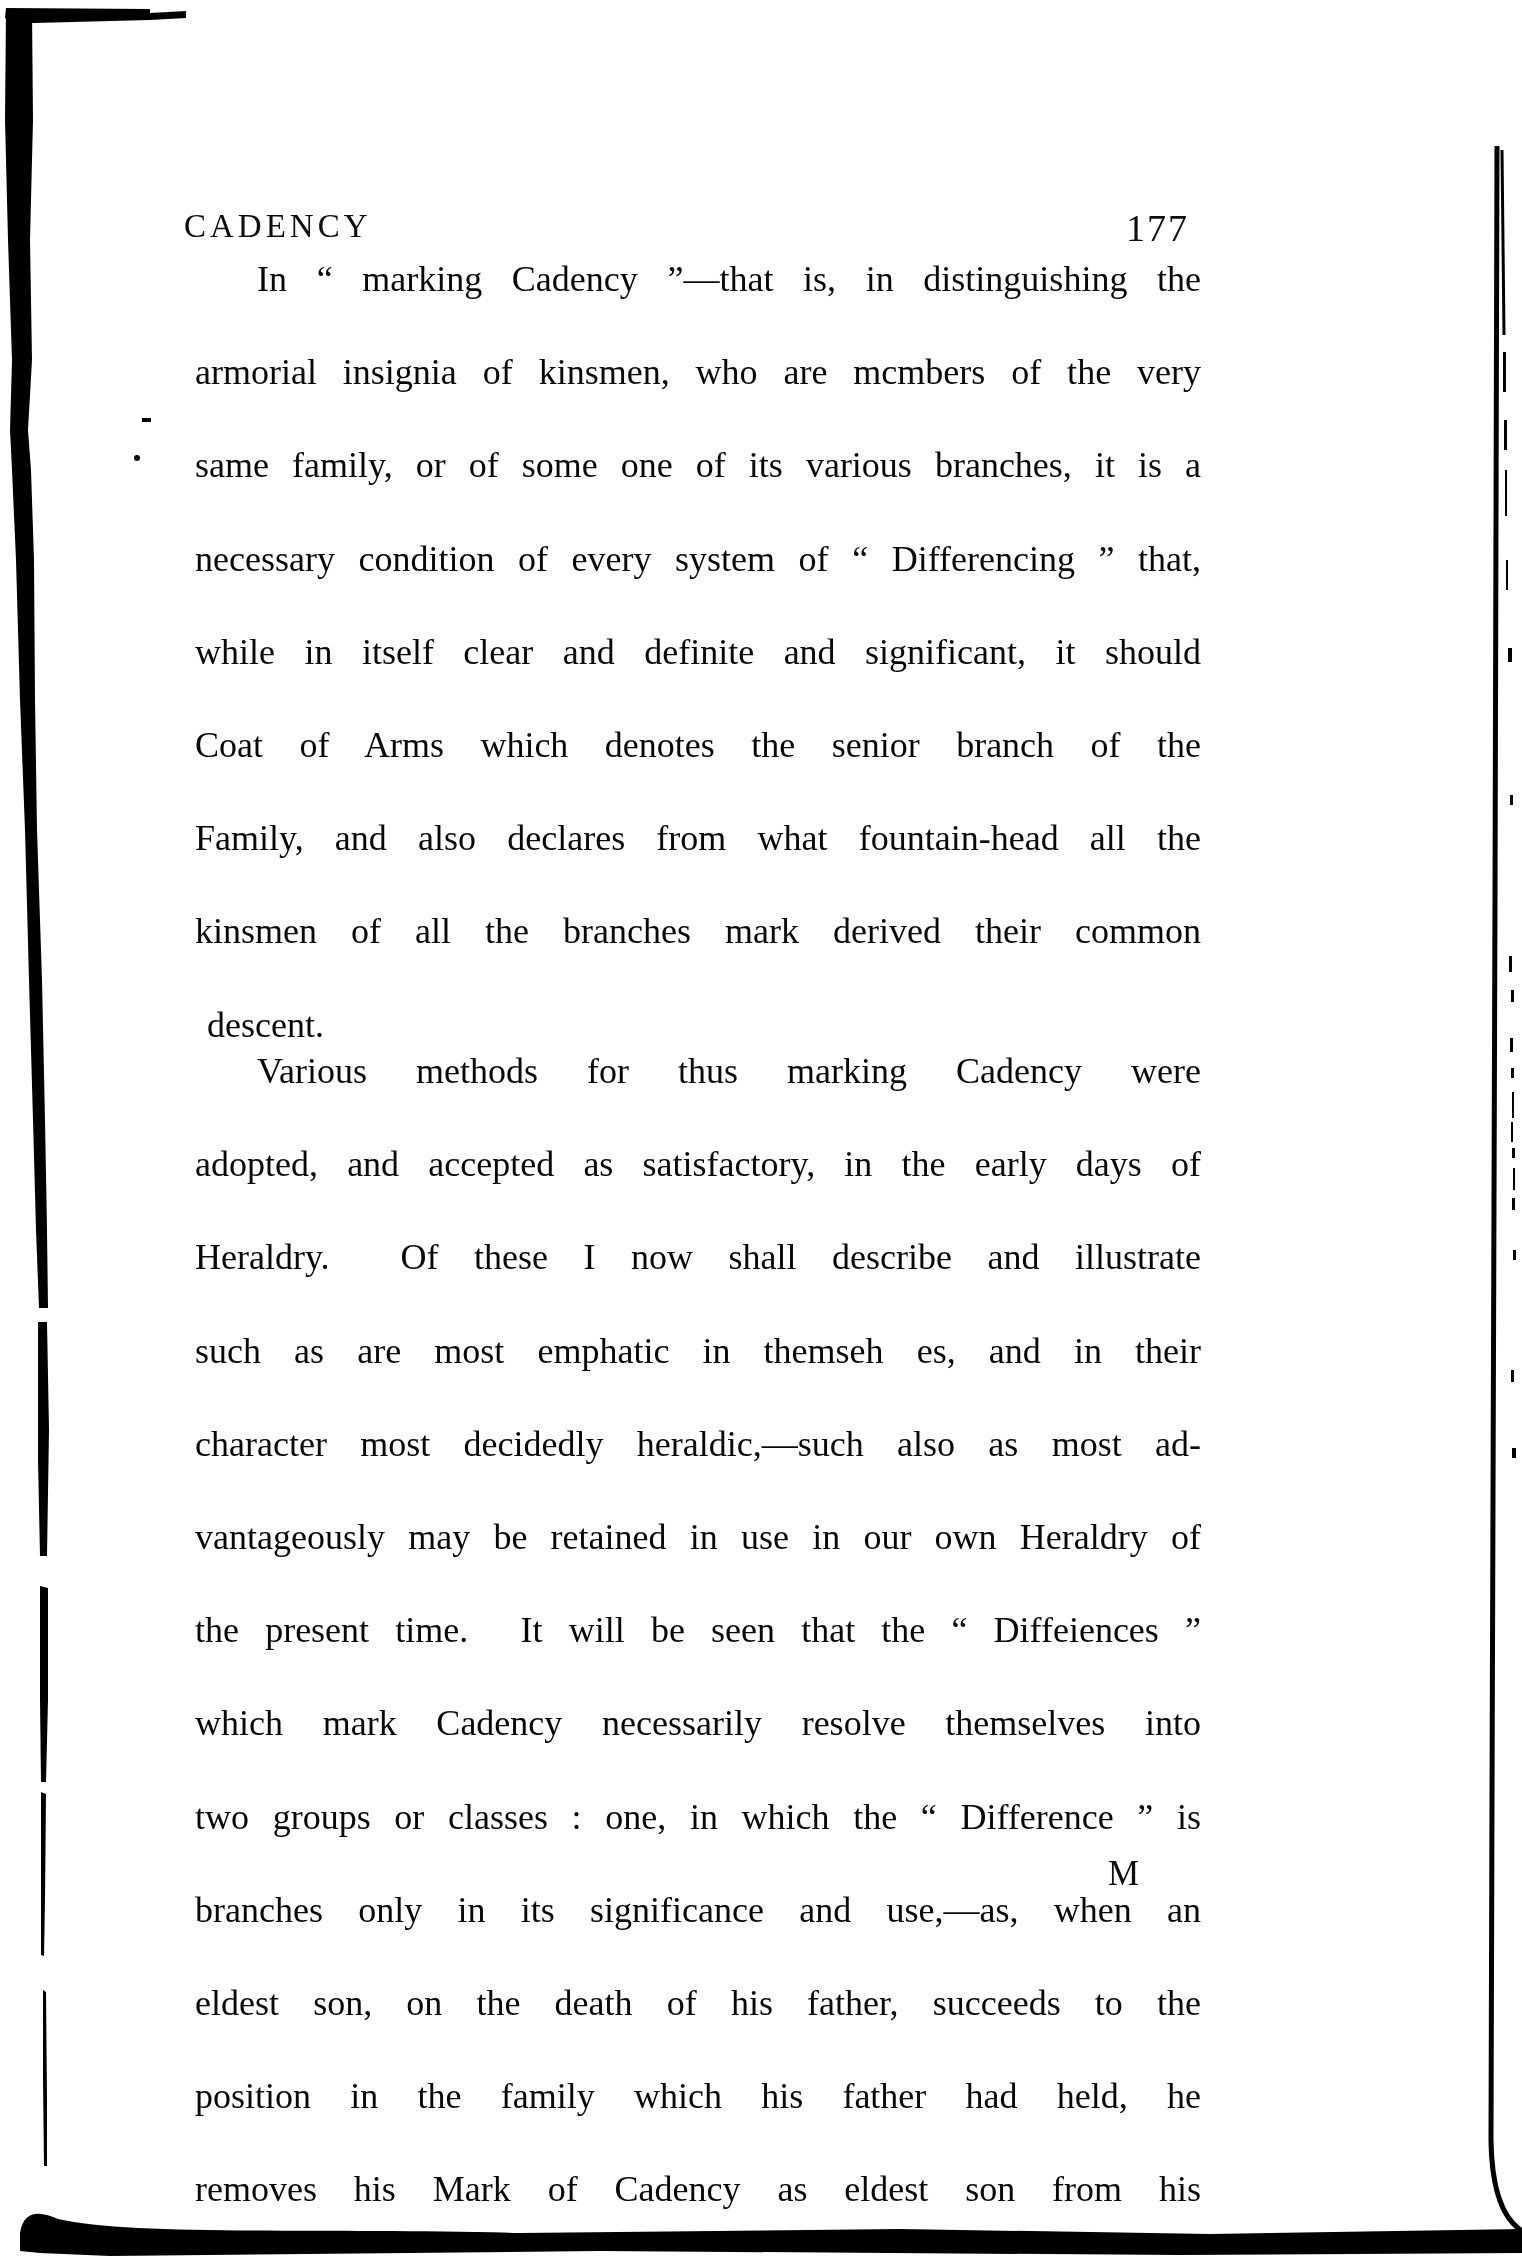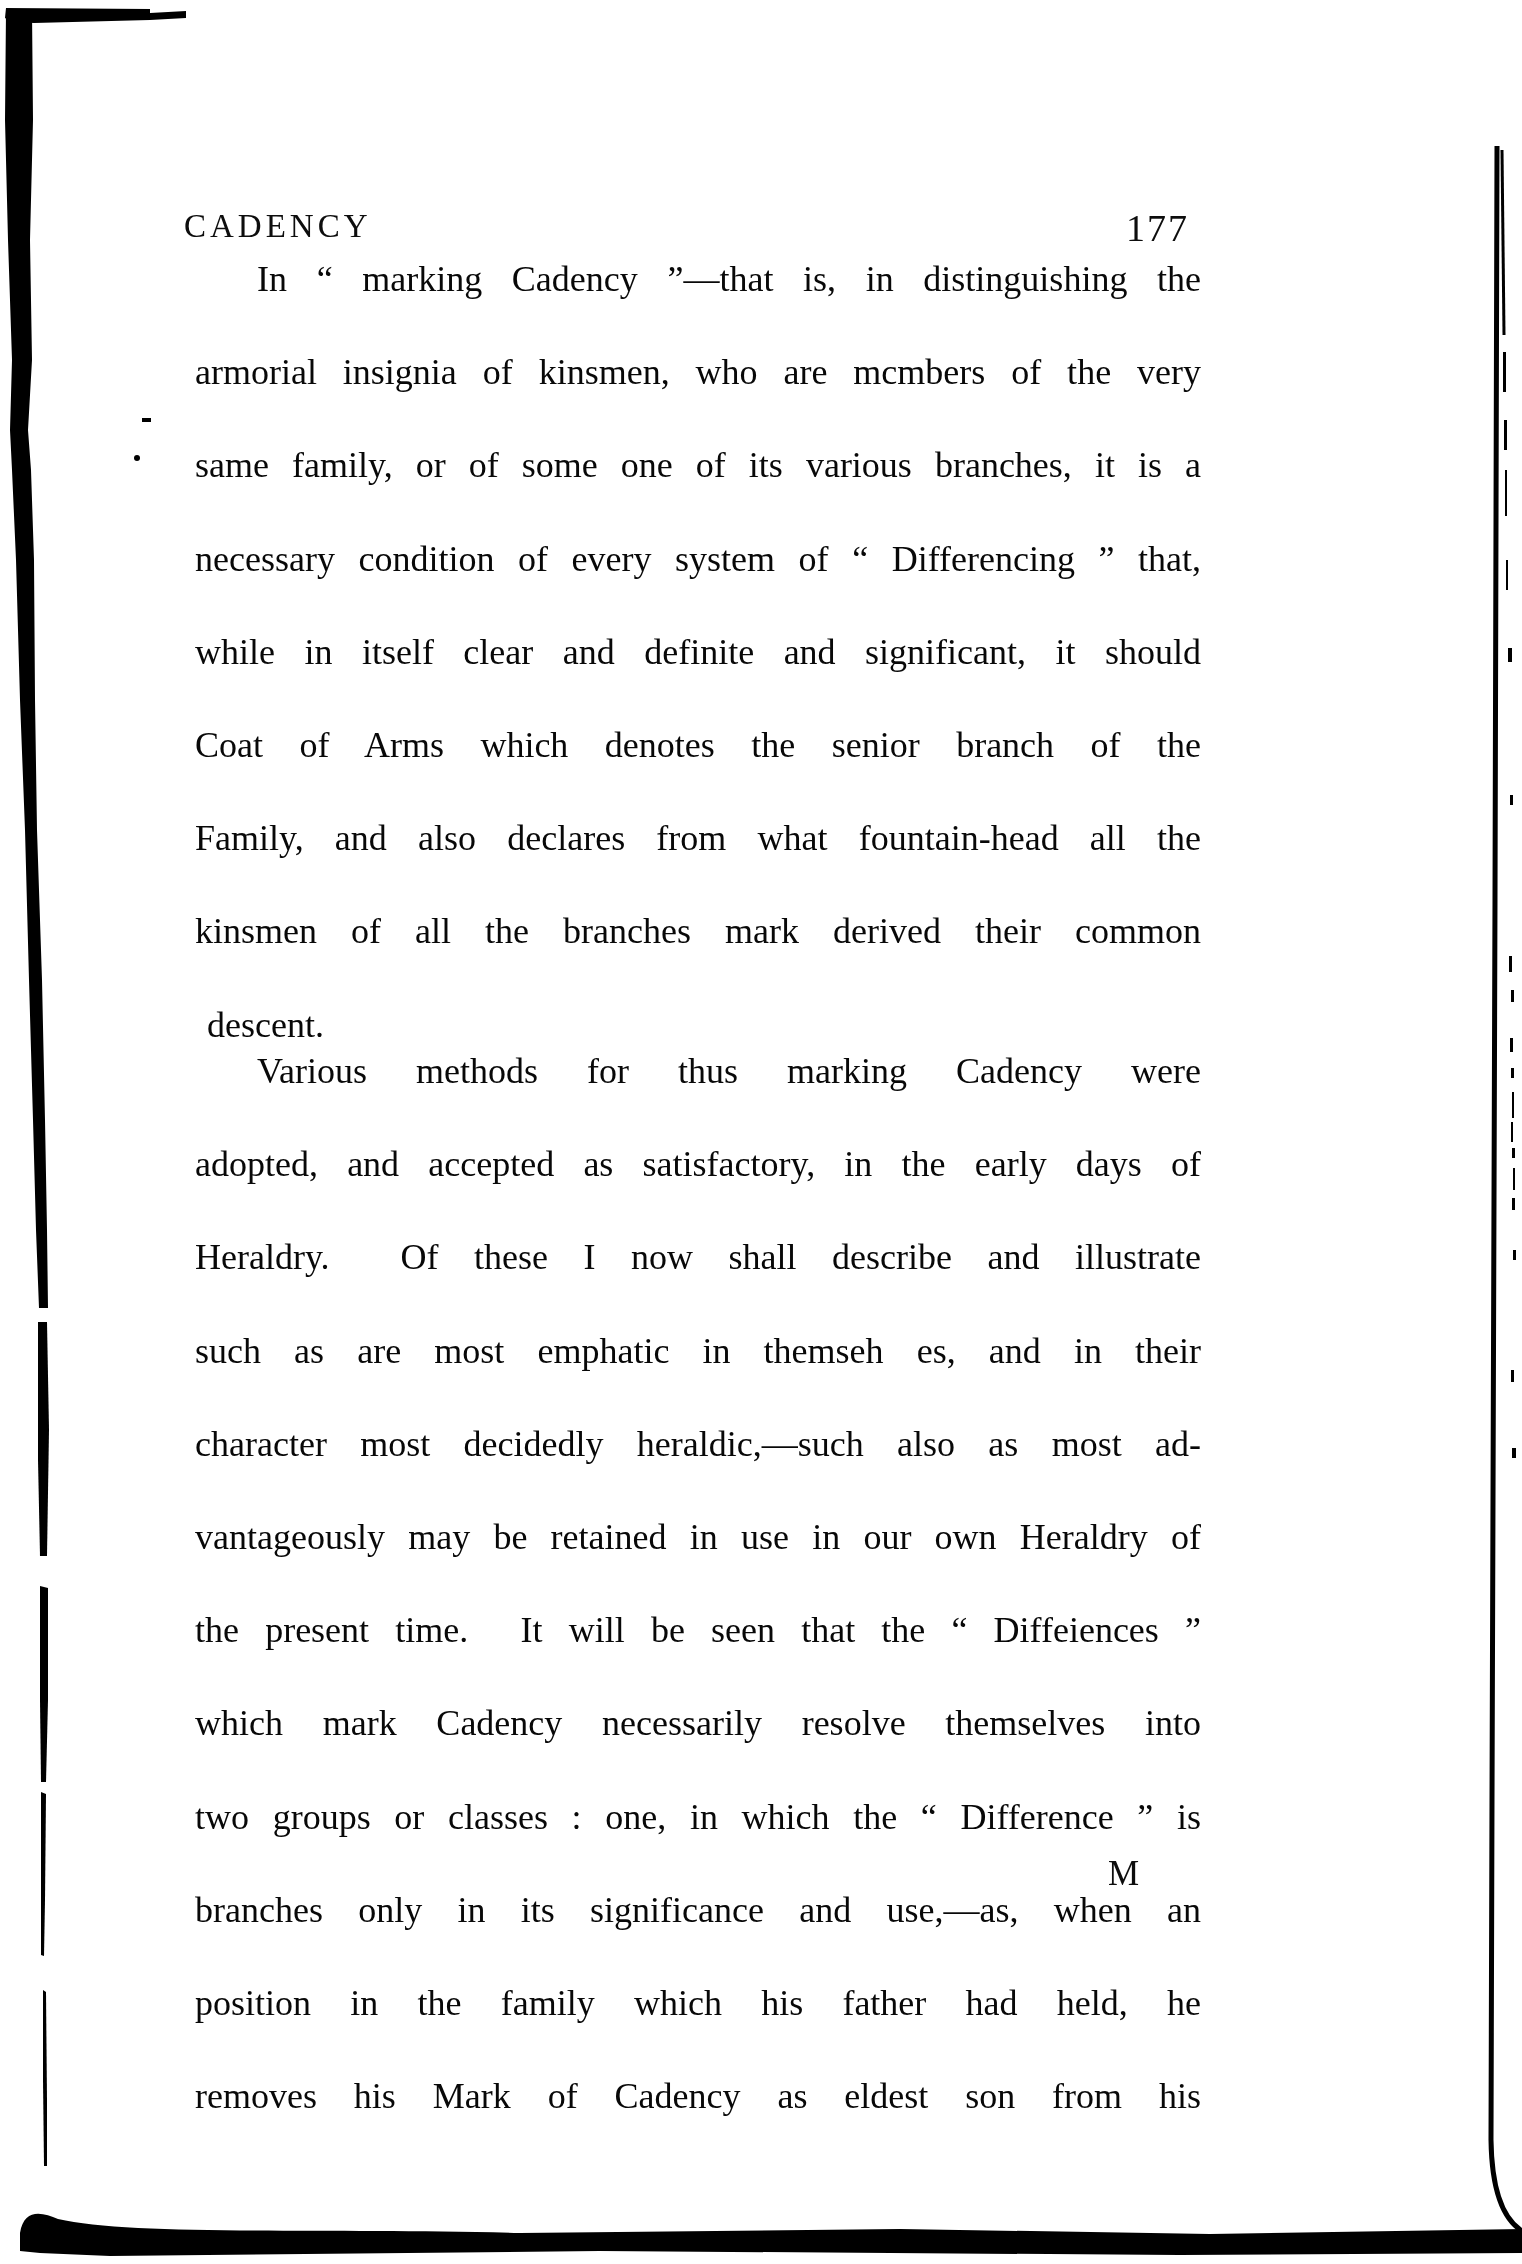--- a/index.html
+++ b/index.html
@@ -60,20 +60,21 @@
       <div class="line indent"><span>Various methods for thus marking Cadency were</span></div>
       <div class="line"><span>adopted, and accepted as satisfactory, in the early days of</span></div>
       <div class="line"><span>Heraldry.&nbsp; Of these I now shall describe and illustrate</span></div>
       <div class="line"><span>such as are most emphatic in themseh es, and in their</span></div>
       <div class="line"><span>character most decidedly heraldic,—such also as most ad-</span></div>
       <div class="line"><span>vantageously may be retained in use in our own Heraldry of</span></div>
       <div class="line"><span>the present time.&nbsp; It will be seen that the “ Diffeiences ”</span></div>
       <div class="line"><span>which mark Cadency necessarily resolve themselves into</span></div>
       <div class="line"><span>two groups or classes : one, in which the “ Difference ” is</span></div>
       <div class="line"><span class="it">branches</span><span> only in its significance and use,—as, when an</span></div>
+      <div class="line"><span>eldest son, on the death of his father, succeeds to the</span></div>
       <div class="line"><span>position in the family which his father had held, he</span></div>
       <div class="line"><span>removes his Mark of Cadency as eldest son from his</span></div>
     </div>
 
   <div class="sig">M</div>
 
   <svg class="artifacts" width="1522" height="2264" viewBox="0 0 1522 2264" xmlns="http://www.w3.org/2000/svg">
 
     <polygon fill="#000" points="6,8 150,9 150,13 186,11 186,18 150,20 34,23 12,22 5,18"></polygon>
 

